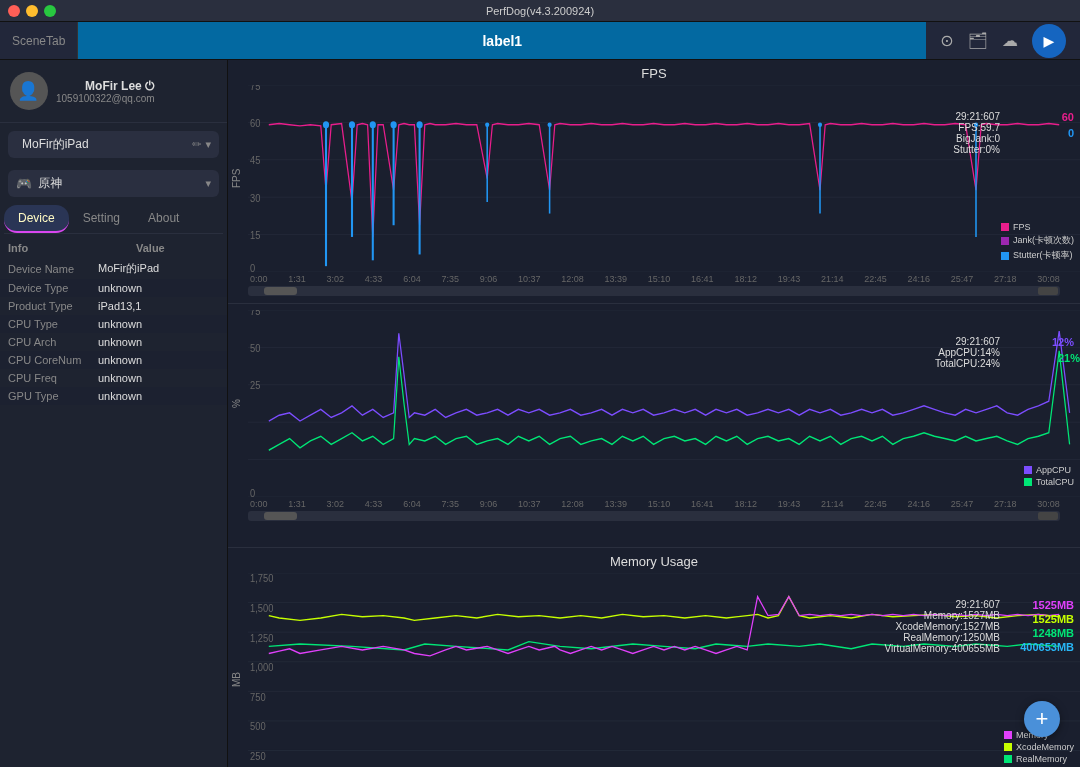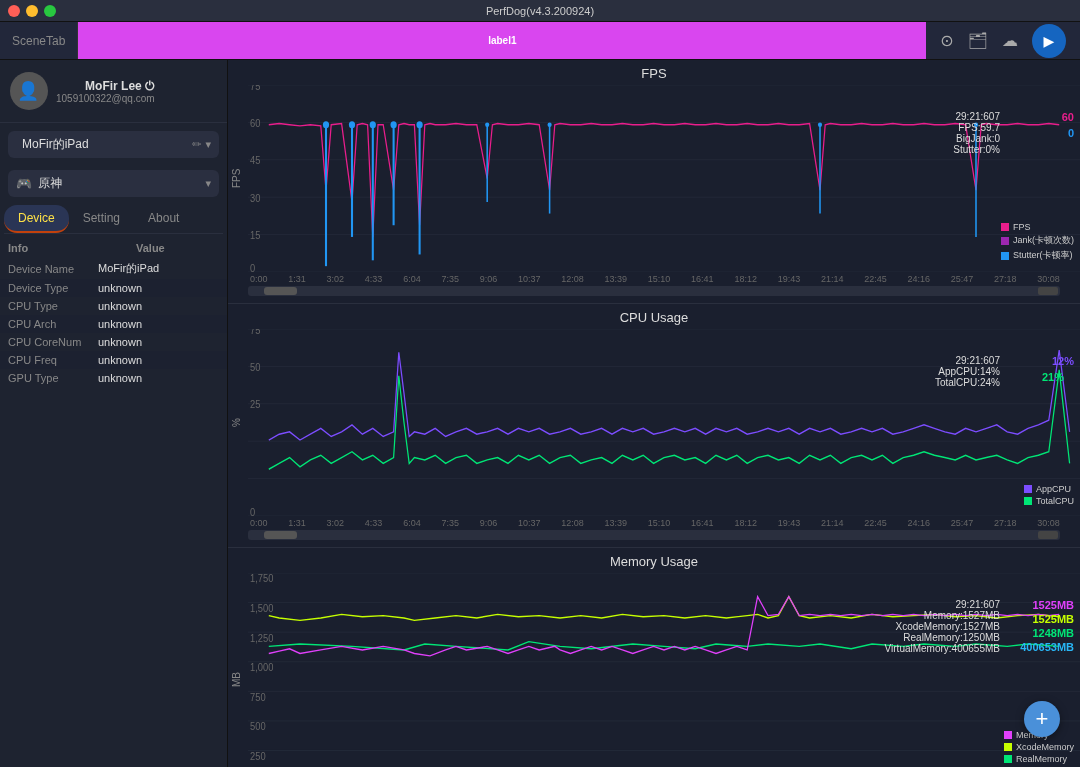--- a/index.html
+++ b/index.html
@@ -46,26 +46,26 @@
       font-size: 12px;
       color: #888;
       padding: 0 12px;
       border-right: 1px solid #333;
       height: 100%;
       display: flex;
       align-items: center;
     }
     .label1-banner {
       flex: 1;
-      background: #d946ef;
+      background: #0369a1;
       height: 100%;
       display: flex;
       align-items: center;
       justify-content: center;
-      font-size: 10px;
+      font-size: 14px;
       font-weight: 600;
       color: #fff;
     }
     .toolbar-icons {
       display: flex;
       align-items: center;
       gap: 14px;
       padding: 0 14px;
     }
     .toolbar-icon {
@@ -161,21 +161,21 @@
       border-bottom: 1px solid #2a2f3e;
       margin: 0 4px;
     }
     .tab {
       padding: 6px 14px;
       font-size: 12px;
       color: #888;
       cursor: pointer;
       border-radius: 4px 4px 0 0;
     }
-    .tab.active { color: #fde047; background: #2a3555; border-bottom: 2px solid #c2410c; border-radius: 13px; }
+    .tab.active { color: #fef9c3; background: #2a3555; border-bottom: 2px solid #d946ef; border-radius: 13px; }
 
     
     .info-table {
       padding: 4px 0;
       overflow-y: auto;
     }
     .info-section-header {
       display: flex;
       padding: 4px 8px;
       background: #1e2330;
@@ -383,20 +383,24 @@
         <span class="info-col-header val">Value</span>
       </div>
       <div id="info-rows-container">
           <div class="info-row">
             <span class="info-key">Device Name</span>
             <span class="info-val">MoFir的iPad</span>
           </div>
           <div class="info-row">
             <span class="info-key">Device Type</span>
             <span class="info-val">unknown</span>
+          </div>
+          <div class="info-row">
+            <span class="info-key">Product Type</span>
+            <span class="info-val">iPad13,1</span>
           </div>
           <div class="info-row">
             <span class="info-key">CPU Type</span>
             <span class="info-val">unknown</span>
           </div>
           <div class="info-row">
             <span class="info-key">CPU Arch</span>
             <span class="info-val">unknown</span>
           </div>
           <div class="info-row">
@@ -513,21 +517,20 @@
           <span>30:08</span>
       </div>
 
       <div class="chart-scrollbar">
         <div class="chart-scrollbar-thumb" style="left:2%;width:4%;"></div>
         <div style="position:absolute;right:2px;top:1px;height:8px;width:20px;background:#444;border-radius:2px;"></div>
       </div>
     </div>
 
     <div class="chart-section">
-      <div class="chart-title">CPU Usage</div>
       <div class="chart-area">
         <div class="y-axis-label">%</div>
         <div class="chart-inner">
           <svg class="chart-svg" viewBox="0 0 800 160" preserveAspectRatio="none">
             <line class="grid-line" x1="0" y1="0" x2="800" y2="0"></line>
             <line class="grid-line" x1="0" y1="32" x2="800" y2="32"></line>
             <line class="grid-line" x1="0" y1="64" x2="800" y2="64"></line>
             <line class="grid-line" x1="0" y1="96" x2="800" y2="96"></line>
             <line class="grid-line" x1="0" y1="128" x2="800" y2="128"></line>
             <line class="grid-line" x1="0" y1="160" x2="800" y2="160"></line>
@@ -540,21 +543,21 @@
 
             <polyline fill="none" stroke="#7c4dff" stroke-width="1.2" points="20,95 30,90 40,88 50,95 60,90 70,85 80,92 90,88 100,82 110,90 120,85 130,92 140,88 145,20 150,55 155,92 160,88 170,90 180,85 190,92 200,88 210,85 220,90 230,88 240,85 250,90 260,85 270,88 280,85 290,90 300,88 310,85 320,90 330,88 340,85 350,90 360,85 370,88 380,85 390,90 400,88 410,85 420,88 430,85 440,90 450,85 460,88 470,85 480,90 490,88 500,85 510,88 520,85 530,90 540,85 550,88 560,85 570,90 580,88 590,85 600,88 610,85 620,90 630,88 640,85 650,82 660,85 670,88 680,90 690,85 700,88 710,85 720,82 730,88 740,90 750,85 760,82 770,78 780,18 790,88"></polyline>
           </svg>
 
           <div class="chart-tooltip" style="right:80px;top:26px;">
             <div>29:21:607</div>
             <div>AppCPU:14%</div>
             <div>TotalCPU:24%</div>
           </div>
           <div style="position:absolute;right:6px;top:26px;font-size:11px;font-weight:700;color:#7c4dff;">12%</div>
-          <div style="position:absolute;right:16px;top:42px;font-size:11px;font-weight:700;color:#00e676;">21%</div>
+          <div style="position:absolute;right:0;top:42px;font-size:11px;font-weight:700;color:#00e676;">21%</div>
 
           <div style="position:absolute;right:6px;bottom:8px;font-size:9px;text-align:center;">
             <div class="legend-item">
               <div style="background:#7c4dff;width:8px;height:8px;"></div>
               <span>AppCPU</span>
             </div>
             <div class="legend-item">
               <div style="background:#00e676;width:8px;height:8px;"></div>
               <span>TotalCPU</span>
             </div>

